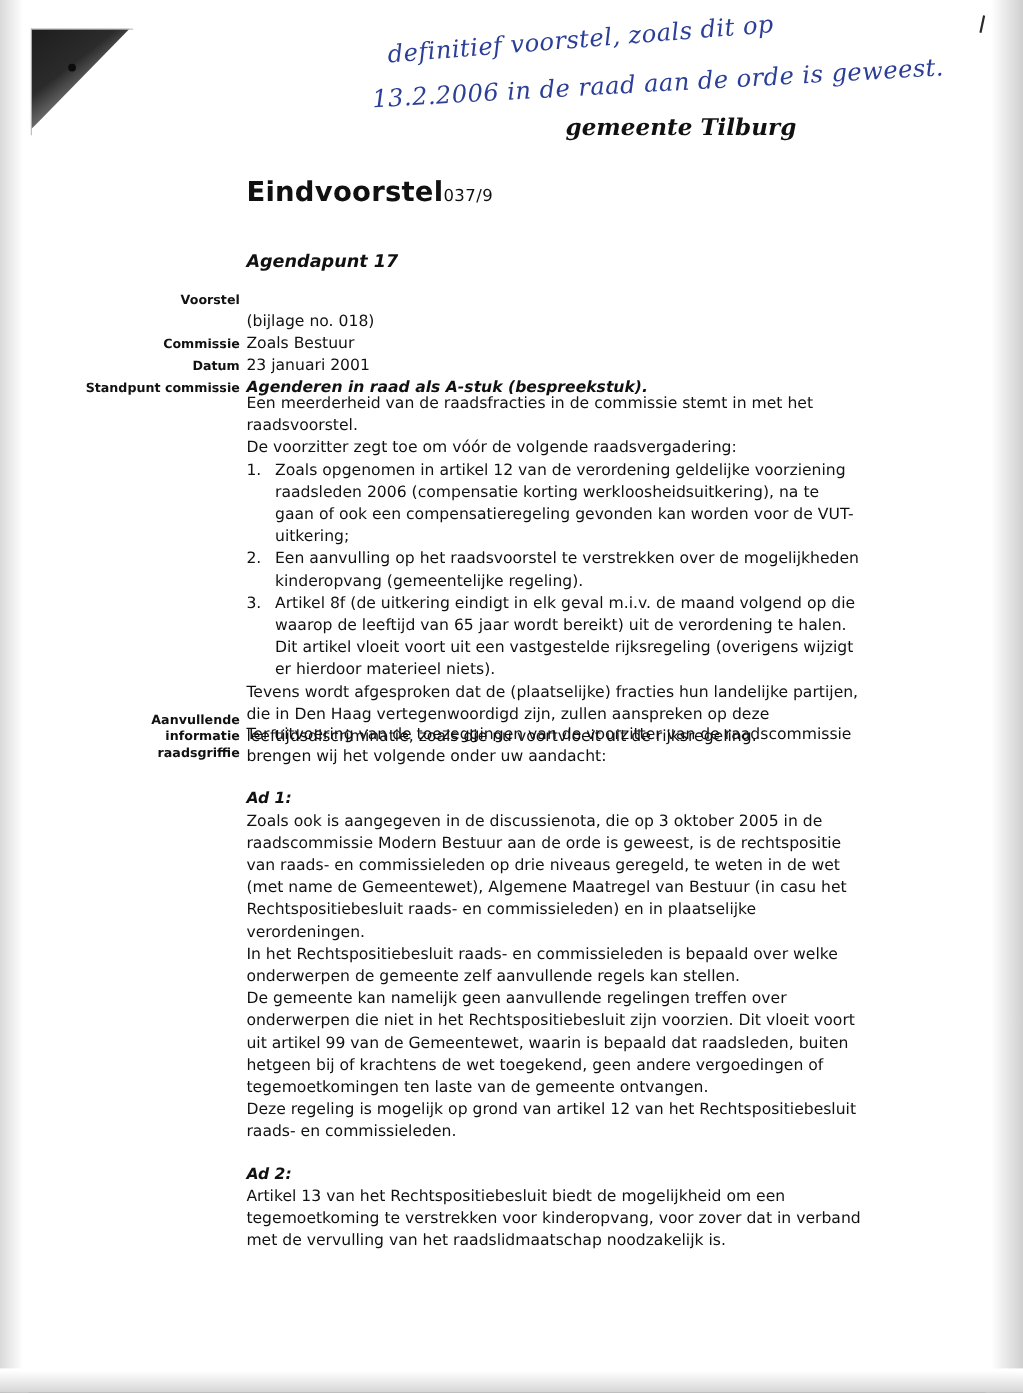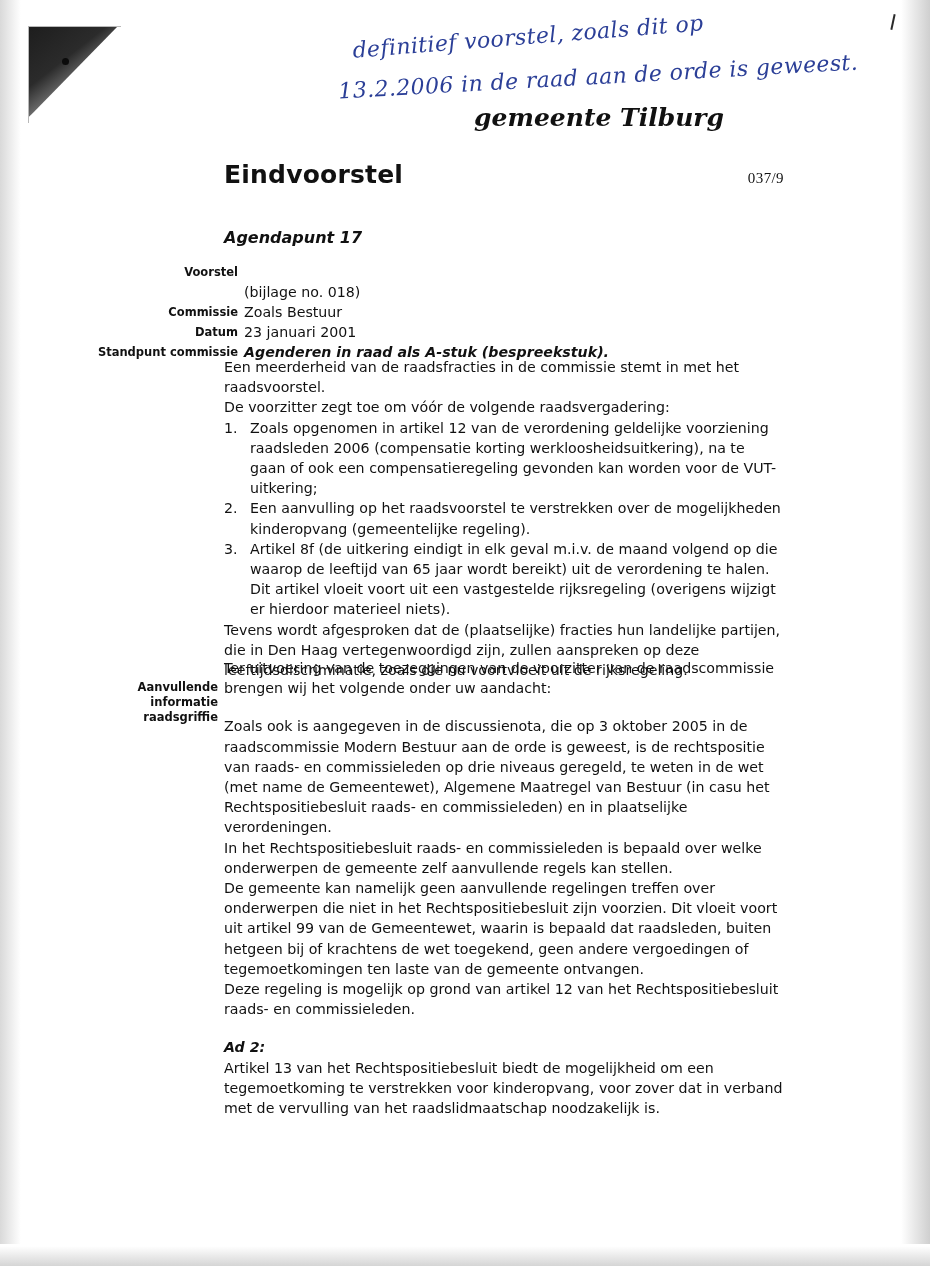--- a/index.html
+++ b/index.html
@@ -93,41 +93,40 @@
     transform: rotate(-3.2deg);
   }
   
   .masthead {
     position: absolute;
     right: 206px;
     top: 103px;
     font-family: "DejaVu Serif", serif;
     font-weight: bold;
     font-style: italic;
-    font-size: 25px;
+    font-size: 21px;
     color: #111111;
   }
   .title-row {
     position: absolute;
     left: 224px;
     top: 160px;
     width: 560px;
     display: flex;
     align-items: baseline;
-    justify-content: space-between;
+    justify-content: flex-start;
   }
   .doc-title {
     font-size: 25px;
     font-weight: bold;
     letter-spacing: 0.2px;
   }
   .doc-number {
     font-size: 15px;
     letter-spacing: 0.4px;
-    font-family: Liberation Serif, serif;
   }
   .agenda-item {
     position: absolute;
     left: 224px;
     top: 228px;
     font-size: 16px;
     font-style: italic;
     font-weight: bold;
   }
   
@@ -142,21 +141,20 @@
     margin-bottom: 0px;
   }
   .meta-label {
     width: 148px;
     text-align: right;
     font-size: 11.5px;
     font-weight: bold;
     padding-right: 6px;
     line-height: 20px;
     color: #111;
-    margin-left: 20px;
   }
   .meta-value {
     flex: 1;
     font-size: 14.2px;
     line-height: 20px;
   }
   .meta-value.italic-bold {
     font-style: italic;
     font-weight: bold;
   }
@@ -263,28 +261,29 @@
         <span class="txt">Een aanvulling op het raadsvoorstel te verstrekken over de mogelijkheden kinderopvang (gemeentelijke regeling).</span>
       </li>
       <li>
         <span class="num">3.</span>
         <span class="txt">Artikel 8f (de uitkering eindigt in elk geval m.i.v. de maand volgend op die waarop de leeftijd van 65 jaar wordt bereikt) uit de verordening te halen. Dit artikel vloeit voort uit een vastgestelde rijksregeling (overigens wijzigt er hierdoor materieel niets).</span>
       </li>
     </ul>
     <p>Tevens wordt afgesproken dat de (plaatselijke) fracties hun landelijke partijen, die in Den Haag vertegenwoordigd zijn, zullen aanspreken op deze leeftijdsdiscriminatie, zoals die nu voortvloeit uit de rijksregeling.</p>
   </div>
 
-  <div class="side-label" style="top: 680px;">
+  <div class="side-label" style="top: 647px;">
     <div>Aanvullende informatie</div>
     <div>raadsgriffie</div>
   </div>
 
   <div class="body-block" style="top: 658px;">
     <p>Ter uitvoering van de toezeggingen van de voorzitter van de raadscommissie brengen wij het volgende onder uw aandacht:</p>
     <div class="spacer-md"></div>
+    <p class="sec-head">Ad 1:</p>
     <p>Zoals ook is aangegeven in de discussienota, die op 3 oktober 2005 in de raadscommissie Modern Bestuur aan de orde is geweest, is de rechtspositie van raads- en commissieleden op drie niveaus geregeld, te weten in de wet (met name de Gemeentewet), Algemene Maatregel van Bestuur (in casu het Rechtspositiebesluit raads- en commissieleden) en in plaatselijke verordeningen.</p>
     <p>In het Rechtspositiebesluit raads- en commissieleden is bepaald over welke onderwerpen de gemeente zelf aanvullende regels kan stellen.</p>
     <p>De gemeente kan namelijk geen aanvullende regelingen treffen over onderwerpen die niet in het Rechtspositiebesluit zijn voorzien. Dit vloeit voort uit artikel 99 van de Gemeentewet, waarin is bepaald dat raadsleden, buiten hetgeen bij of krachtens de wet toegekend, geen andere vergoedingen of tegemoetkomingen ten laste van de gemeente ontvangen.</p>
     <p>Deze regeling is mogelijk op grond van artikel 12 van het Rechtspositiebesluit raads- en commissieleden.</p>
     <div class="spacer-md"></div>
     <p class="sec-head">Ad 2:</p>
     <p>Artikel 13 van het Rechtspositiebesluit biedt de mogelijkheid om een tegemoetkoming te verstrekken voor kinderopvang, voor zover dat in verband met de vervulling van het raadslidmaatschap noodzakelijk is.</p>
   </div>
 
 </div>

